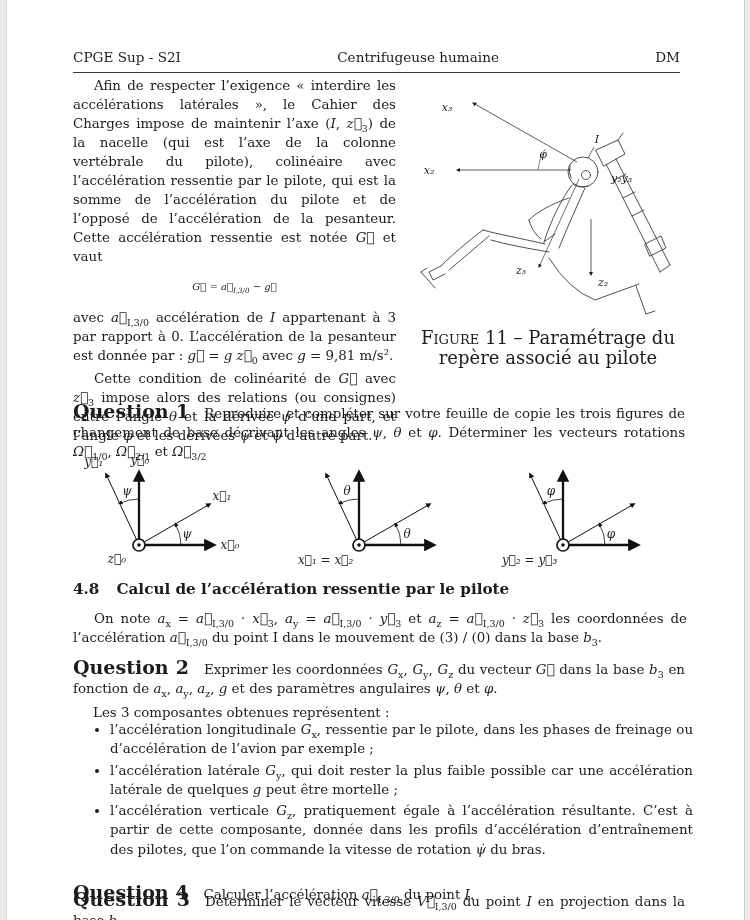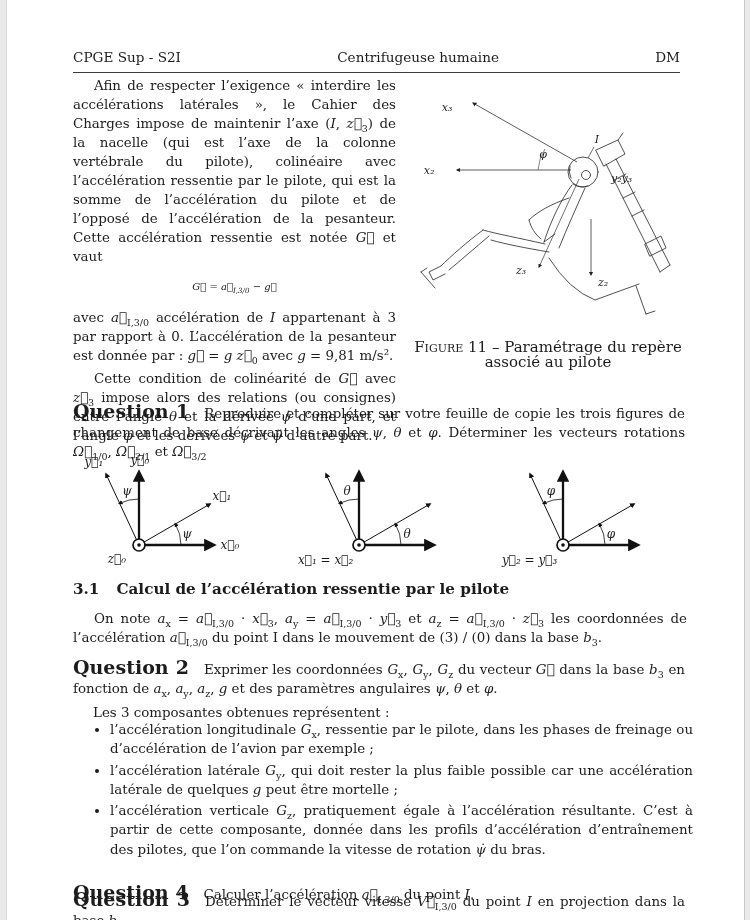--- a/index.html
+++ b/index.html
@@ -29,21 +29,21 @@
   .col-left{left:66px;top:76px;width:323px;}
   .indent{text-indent:21px;}
   .formula{
     text-align:center;font-style:italic;font-size:10px;
     margin:10px 0 10px 0;line-height:22px;
   }
   .p3{margin-top:4px;}
 
   .figure{left:392px;top:76px;width:298px;}
   .figure svg{display:block;}
-  .caption{margin-top:22px;text-align:center;font-size:15px;line-height:15px;text-align:center;}
+  .caption{margin-top:10px;text-align:center;font-size:18px;line-height:20px;text-align:center;}
   .sc{font-variant:small-caps;}
 
   .qline b{margin-right:15px;font-size:19px;}
   .q1{left:66px;top:402px;width:612px;}
   .q2{left:66px;top:658px;width:612px;}
   .q3{left:66px;top:855px;width:612px;margin-top:35px;}
   .q4{left:66px;top:883px;width:612px;}
 
   .diagrams{left:54px;top:450px;width:640px;height:124px;}
   .diagrams svg{position:absolute;top:0;}
@@ -206,21 +206,21 @@
         <circle cx="75" cy="95" r="6" stroke-width="1.7" fill="#fff"></circle>
         <circle cx="75" cy="95" r="1.8" fill="#111" stroke="none"></circle>
       </g>
       <text class="mlabel" x="63" y="45" text-anchor="middle">φ</text>
       <text class="mlabel" x="123" y="88" text-anchor="middle">φ</text>
       <text class="mlabel" x="14" y="114" text-anchor="start">y⃗₂ = y⃗₃</text>
     </svg>
   </div>
 
   <div class="abs section-head">
-    <span class="num">3.1</span><span>Calcul de l’accélération ressentie par le pilote</span>
+    <span class="num">4.8</span><span>Calcul de l’accélération ressentie par le pilote</span>
   </div>
   <p class="abs section-para indent">On note <i>a</i><sub>x</sub> = <i>a⃗</i><sub>I,3/0</sub> · <i>x⃗</i><sub>3</sub>, <i>a</i><sub>y</sub> = <i>a⃗</i><sub>I,3/0</sub> · <i>y⃗</i><sub>3</sub> et <i>a</i><sub>z</sub> = <i>a⃗</i><sub>I,3/0</sub> · <i>z⃗</i><sub>3</sub> les coordonnées de l’accélération <i>a⃗</i><sub>I,3/0</sub> du point I dans le mouvement de (3) / (0) dans la base <i>b</i><sub>3</sub>.</p>
 
   <p class="abs qline q2"><b>Question 2</b><span>Exprimer les coordonnées <i>G</i><sub>x</sub>, <i>G</i><sub>y</sub>, <i>G</i><sub>z</sub> du vecteur <i>G⃗</i> dans la base <i>b</i><sub>3</sub> en fonction de <i>a</i><sub>x</sub>, <i>a</i><sub>y</sub>, <i>a</i><sub>z</sub>, <i>g</i> et des paramètres angulaires <i>ψ</i>, <i>θ</i> et <i>φ</i>.</span></p>
 
   <p class="abs list-intro">Les 3 composantes obtenues représentent :</p>
   <ul class="comp">
     <li>l’accélération longitudinale <i>G</i><sub>x</sub>, ressentie par le pilote, dans les phases de freinage ou d’accélération de l’avion par exemple ;</li>
     <li>l’accélération latérale <i>G</i><sub>y</sub>, qui doit rester la plus faible possible car une accélération latérale de quelques <i>g</i> peut être mortelle ;</li>
     <li>l’accélération verticale <i>G</i><sub>z</sub>, pratiquement égale à l’accélération résultante. C’est à partir de cette composante, donnée dans les profils d’accélération d’entraînement des pilotes, que l’on commande la vitesse de rotation <i>ψ̇</i> du bras.</li>

